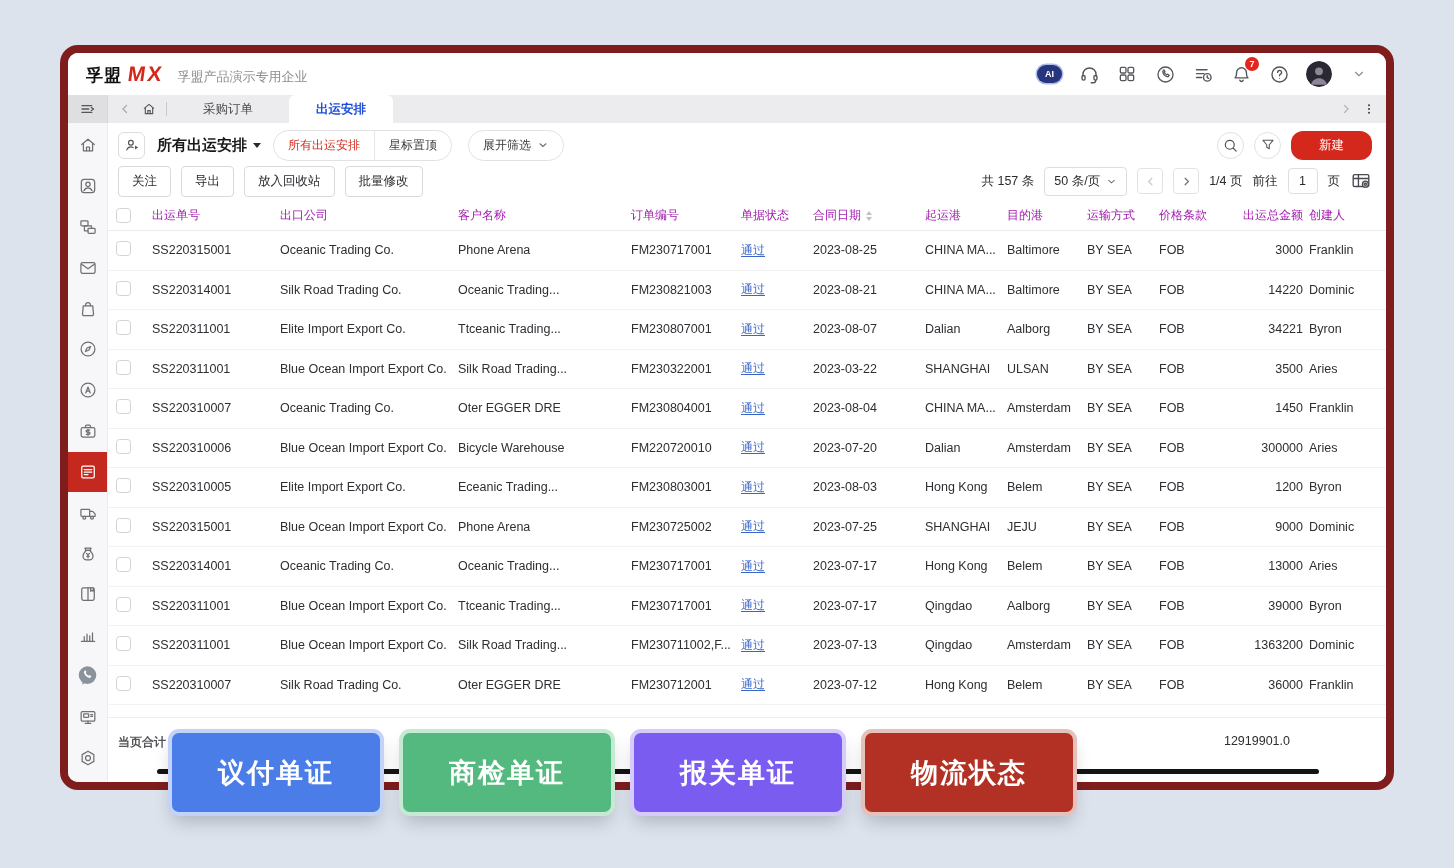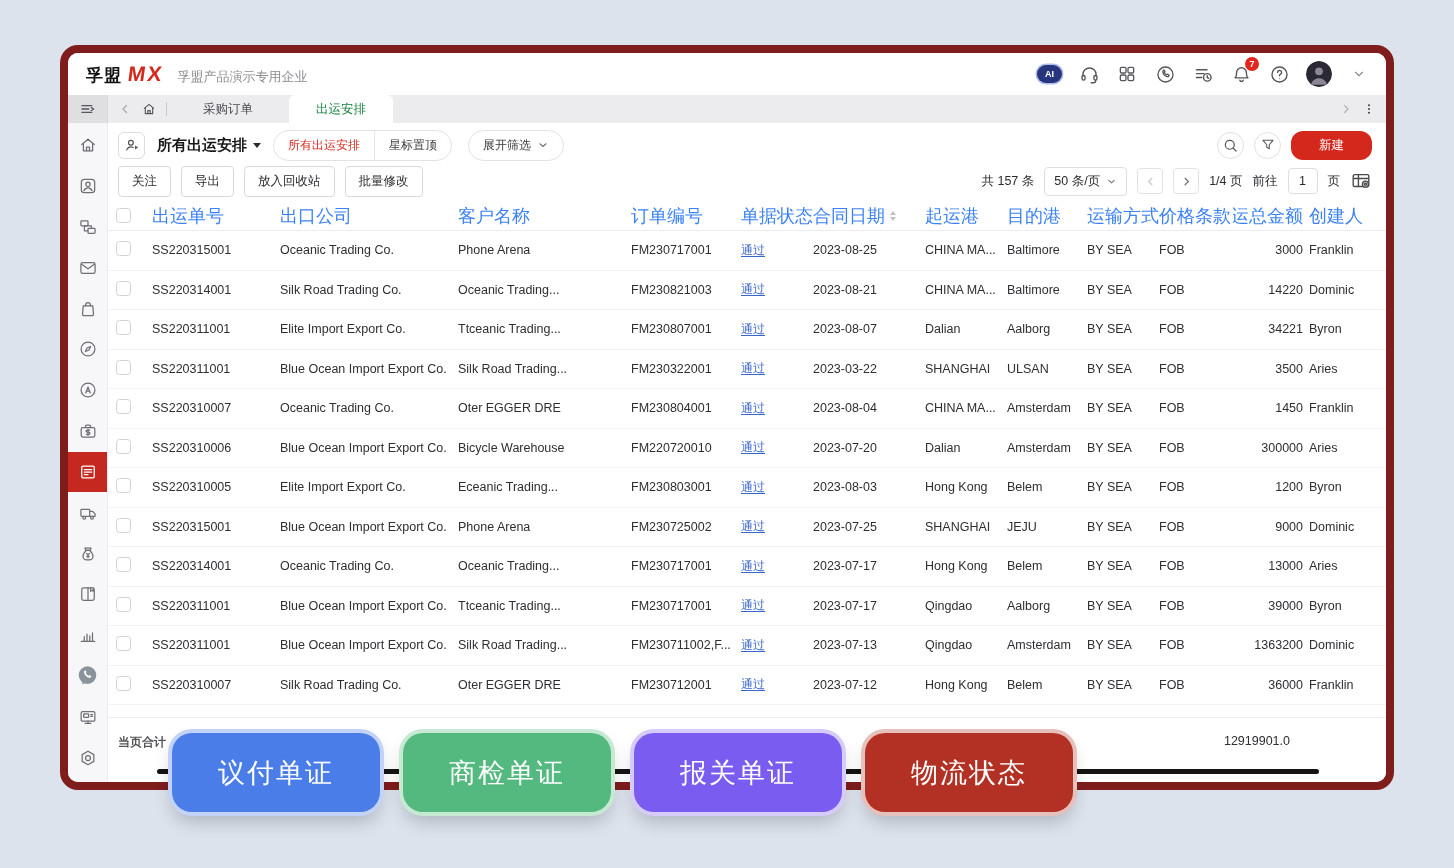--- a/index.html
+++ b/index.html
@@ -24,21 +24,21 @@
            border-radius:8px; display:flex; align-items:center; justify-content:center; padding:0 3px; font-weight:bold; }
   .avatar { width:26px; height:26px; border-radius:50%; overflow:hidden; cursor:pointer; }
 
   
   .tab-bar { flex:0 0 28px; background:#ececee; display:flex; align-items:stretch; }
   .collapse-cell { width:40px; background:#dfdfe2; display:flex; align-items:center; justify-content:center; border-right:1px solid #d6d6d9; cursor:pointer; }
   .tab-nav { flex:1; display:flex; align-items:center; padding:0 10px; gap:9px; }
   .tnav-icon { display:flex; align-items:center; cursor:pointer; }
   .tab-divider { width:1px; height:14px; background:#c9c9cd; }
   .tab { padding:0 27px; height:28px; display:flex; align-items:center; font-size:12.5px; color:#4a4a4f; cursor:pointer; }
-  .tab.active { background:#fff; color:#15803d; font-weight:normal; border-radius:6px 6px 0 0; }
+  .tab.active { background:#fff; color:#1d4ed8; font-weight:bold; border-radius:6px 6px 0 0; }
   .spacer { flex:1; }
 
   
   .body-row { flex:1; display:flex; min-height:0; }
   .sidebar { flex:0 0 40px; background:#f7f7f9; border-right:1px solid #ececee; display:flex; flex-direction:column; padding:2px 0 4px; }
   .side-item { flex:1; display:flex; align-items:center; justify-content:center; cursor:pointer; min-height:0; }
   .side-item.active { background:#c4281e; }
   .side-item.active svg, .side-item.active svg * { stroke:#fff; }
   .content { flex:1; display:flex; flex-direction:column; min-width:0; background:#fff; }
 
@@ -61,42 +61,42 @@
   .tbtn { background:#fff; border:1px solid #d9d9dc; border-radius:4px; padding:6px 13px; font-size:12.5px; color:#2b2b30; cursor:pointer; font-family:inherit; white-space:nowrap; }
   .pagination { margin-left:auto; display:flex; align-items:center; gap:10px; font-size:12.5px; color:#2b2b30; }
   .page-size { display:flex; align-items:center; gap:6px; border:1px solid #dedee1; border-radius:4px; padding:5px 9px; cursor:pointer; }
   .pg-btn { width:26px; height:26px; border:1px solid #e3e3e6; border-radius:4px; display:flex; align-items:center; justify-content:center; background:#fff; cursor:pointer; }
   .goto-input { width:30px; height:26px; border:1px solid #dedee1; border-radius:4px; text-align:center; font-size:12.5px; color:#2b2b30; font-family:inherit; }
 
   
   .grid-table { flex:0 0 auto; padding-bottom:12px; border-bottom:1px solid #ededef; }
   .thead, .tr { display:grid; grid-template-columns:36px 128px 178px 173px 110px 72px 112px 82px 80px 72px 74px 76px 1fr; align-items:center; padding:0 8px; }
   .thead { height:30px; border-bottom:1px solid #ececef; }
-  .th { font-size:18px; color:#3b82f6; display:flex; align-items:center; gap:3px; white-space:nowrap; overflow:hidden; }
+  .th { font-size:12px; color:#a21caf; display:flex; align-items:center; gap:3px; white-space:nowrap; overflow:hidden; }
   .th.right { justify-content:flex-end; padding-right:6px; }
   .tr { height:39.5px; border-bottom:1px solid #f3f3f5; }
   .td { font-size:12.5px; color:#2e2e33; white-space:nowrap; overflow:hidden; padding-right:8px; }
   .td.right { text-align:right; padding-right:6px; }
   .td.status { color:#3a66c9; text-decoration:underline; text-underline-offset:2px; font-size:12px; cursor:pointer; }
   .checkbox { width:15px; height:15px; border:1px solid #d2d2d6; border-radius:3.5px; display:inline-block; background:#fff; cursor:pointer; }
   .sort { display:inline-flex; flex-direction:column; gap:2px; margin-left:2px; }
   .s-up { width:0; height:0; border-left:3.5px solid transparent; border-right:3.5px solid transparent; border-bottom:4px solid #c0c0c5; }
   .s-dn { width:0; height:0; border-left:3.5px solid transparent; border-right:3.5px solid transparent; border-top:4px solid #c0c0c5; }
 
   
   .summary-row { margin-top:auto; height:56px; display:flex; align-items:flex-start; padding:8px 8px 0 10px; }
   .summary-label { font-size:12px; color:#55555a; font-weight:bold; }
   .summary-total { margin-left:auto; font-size:12.5px; color:#2e2e33; padding-right:88px; }
 
   
   .flow-overlay { position:absolute; left:0; top:0; width:100%; height:100%; pointer-events:none; }
   .flow-line { position:absolute; left:157px; top:769px; width:1162px; height:5px; background:#141414; border-radius:3px; }
   .flow-buttons { position:absolute; left:172px; top:733px; display:flex; gap:23px; }
-  .flow-btn { width:208px; height:79px; border-radius:20px; display:flex; align-items:center; justify-content:center;
-              color:#fff; font-size:27px; font-weight:normal; letter-spacing:2px; pointer-events:auto; cursor:pointer; white-space:nowrap; }
+  .flow-btn { width:208px; height:79px; border-radius:7px; display:flex; align-items:center; justify-content:center;
+              color:#fff; font-size:27px; font-weight:bold; letter-spacing:2px; pointer-events:auto; cursor:pointer; white-space:nowrap; }
 </style>
 </head>
 <body>
 
 <div class="page">
   <div class="window">
 
     <header class="app-header">
       <div class="brand">
         <span class="brand-cn">孚盟</span>

